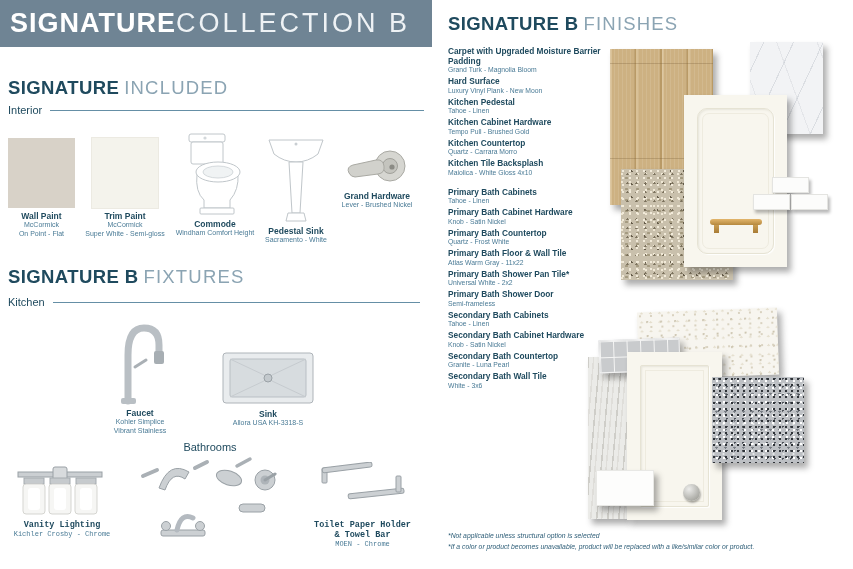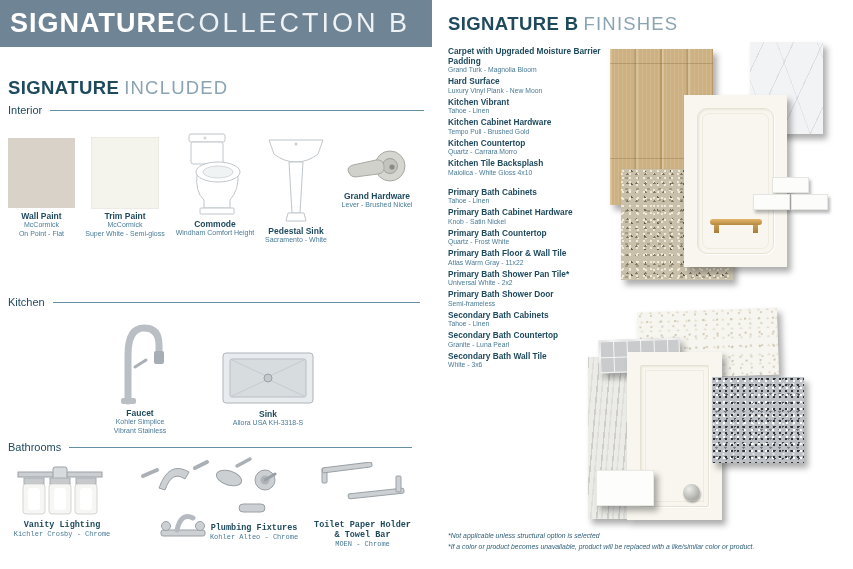--- a/index.html
+++ b/index.html
@@ -195,20 +195,23 @@
         <circle cx="47" cy="20" r="15" fill="#d6d6d1" stroke="#a9a9a3"></circle>
         <circle cx="47" cy="20" r="7.5" fill="#c4c4be" stroke="#a1a19b"></circle>
         <circle cx="49" cy="21" r="2.6" fill="#8b8b85"></circle>
         <path d="M6 27 Q3 21 10 19 L33 14 Q40 13 41 20 Q42 27 35 28 L12 31 Q8 31 6 27 Z" fill="#d1d1cc" stroke="#a9a9a3"></path>
       </svg>
     </div>
     <div class="iname">Grand Hardware</div>
     <div class="idet">Lever - Brushed Nickel</div>
   </div>
 
+  <div class="h2" style="left:8px; top:266px;">
+    <span class="hb">SIGNATURE B</span><span class="hl">FIXTURES</span>
+  </div>
 
   <div class="rule" style="left:8px; top:296px; width:412px;">
     <span class="rlabel">Kitchen</span>
     <span class="rline"></span>
   </div>
 
   <div class="pitem" style="left:90px; top:315px; width:100px;">
     <div class="pimg" style="height:90px;">
       <svg width="52" height="90" viewBox="0 0 52 90">
         <path d="M14 86 L14 40 Q14 13 30 13 Q45 13 45 30 L45 38" fill="none" stroke="#b9bfc4" stroke-width="7" stroke-linecap="round"></path>
@@ -228,21 +231,21 @@
         <rect x="1" y="5" width="90" height="50" rx="3" fill="#e9ecee" stroke="#aeb4b9"></rect>
         <rect x="8" y="11" width="76" height="38" rx="2" fill="#d7dcdf" stroke="#b9bfc4"></rect>
         <path d="M8 11 L42 27 M84 11 L50 27 M8 49 L42 33 M84 49 L50 33" stroke="#c6cbcf" stroke-width="1" fill="none"></path>
         <circle cx="46" cy="30" r="4" fill="#c3c9cd" stroke="#9aa1a6"></circle>
       </svg>
     </div>
     <div class="iname">Sink</div>
     <div class="idet">Allora USA KH-3318-S</div>
   </div>
 
-  <div class="rule" style="left:8px; top:441px; width:404px;">
+  <div class="rule" style="left:8px; top:441px; width:404px;flex-direction:column;">
     <span class="rlabel">Bathrooms</span>
     <span class="rline"></span>
   </div>
 
   <div class="pimg" style="position:absolute; left:6px; top:464px; width:108px; height:53px;">
     <svg width="108" height="53" viewBox="0 0 108 53">
       <rect x="12" y="8" width="84" height="5" fill="#cbcfd2" stroke="#9aa1a6"></rect>
       <rect x="47" y="3" width="14" height="13" rx="2" fill="#d8dbdd" stroke="#9aa1a6"></rect>
       <g>
         <rect x="18" y="14" width="20" height="6" fill="#c6cacd" stroke="#a5abb0"></rect>
@@ -277,24 +280,20 @@
       <ellipse cx="92" cy="26" rx="13" ry="7" transform="rotate(18 92 26)" class="chrome"></ellipse>
       <path d="M100 14 L113 7" stroke="#aab0b5" stroke-width="3.5" stroke-linecap="round"></path>
 
       <circle cx="128" cy="28" r="10" class="chrome"></circle>
       <circle cx="128" cy="28" r="4.5" fill="#aeb4b9"></circle>
       <path d="M128 28 L138 22" stroke="#9aa1a6" stroke-width="3" stroke-linecap="round"></path>
 
       <rect x="102" y="52" width="26" height="8" rx="4" class="chrome"></rect>
     </svg>
   </div>
-  <div class="plabel" style="left:194px; top:520px; width:120px;">
-    <div class="iname">Plumbing Fixtures</div>
-    <div class="idet">Kohler Alteo - Chrome</div>
-  </div>
 
   <div class="pimg" style="position:absolute; left:318px; top:462px; width:90px; height:48px;">
     <svg width="90" height="48" viewBox="0 0 90 48">
       <rect x="4" y="6" width="5" height="15" rx="1" class="chrome"></rect>
       <rect x="4" y="6" width="50" height="5" rx="2" transform="rotate(-7 4 6)" class="chrome"></rect>
       <rect x="30" y="32" width="56" height="5" rx="2" transform="rotate(-6 30 32)" class="chrome"></rect>
       <rect x="78" y="14" width="5" height="16" rx="1" class="chrome"></rect>
     </svg>
   </div>
   <div class="plabel" style="left:310px; top:517px; width:105px;">
@@ -309,21 +308,21 @@
   <div class="finlist">
     <div class="fin">
         <div class="fname">Carpet with Upgraded Moisture Barrier Padding</div>
         <div class="fdet">Grand Turk - Magnolia Bloom</div>
       </div>
     <div class="fin">
         <div class="fname">Hard Surface</div>
         <div class="fdet">Luxury Vinyl Plank - New Moon</div>
       </div>
     <div class="fin">
-        <div class="fname">Kitchen Vibrant</div>
+        <div class="fname">Kitchen Pedestal</div>
         <div class="fdet">Tahoe - Linen</div>
       </div>
     <div class="fin">
         <div class="fname">Kitchen Cabinet Hardware</div>
         <div class="fdet">Tempo Pull - Brushed Gold</div>
       </div>
     <div class="fin">
         <div class="fname">Kitchen Countertop</div>
         <div class="fdet">Quartz - Carrara Morro</div>
       </div>
@@ -351,20 +350,24 @@
         <div class="fname">Primary Bath Shower Pan Tile*</div>
         <div class="fdet">Universal White - 2x2</div>
       </div>
     <div class="fin">
         <div class="fname">Primary Bath Shower Door</div>
         <div class="fdet">Semi-frameless</div>
       </div>
     <div class="fin">
         <div class="fname">Secondary Bath Cabinets</div>
         <div class="fdet">Tahoe - Linen</div>
+      </div>
+    <div class="fin">
+        <div class="fname">Secondary Bath Cabinet Hardware</div>
+        <div class="fdet">Knob - Satin Nickel</div>
       </div>
     <div class="fin">
         <div class="fname">Secondary Bath Countertop</div>
         <div class="fdet">Granite - Luna Pearl</div>
       </div>
     <div class="fin">
         <div class="fname">Secondary Bath Wall Tile</div>
         <div class="fdet">White - 3x6</div>
       </div>
   </div>

